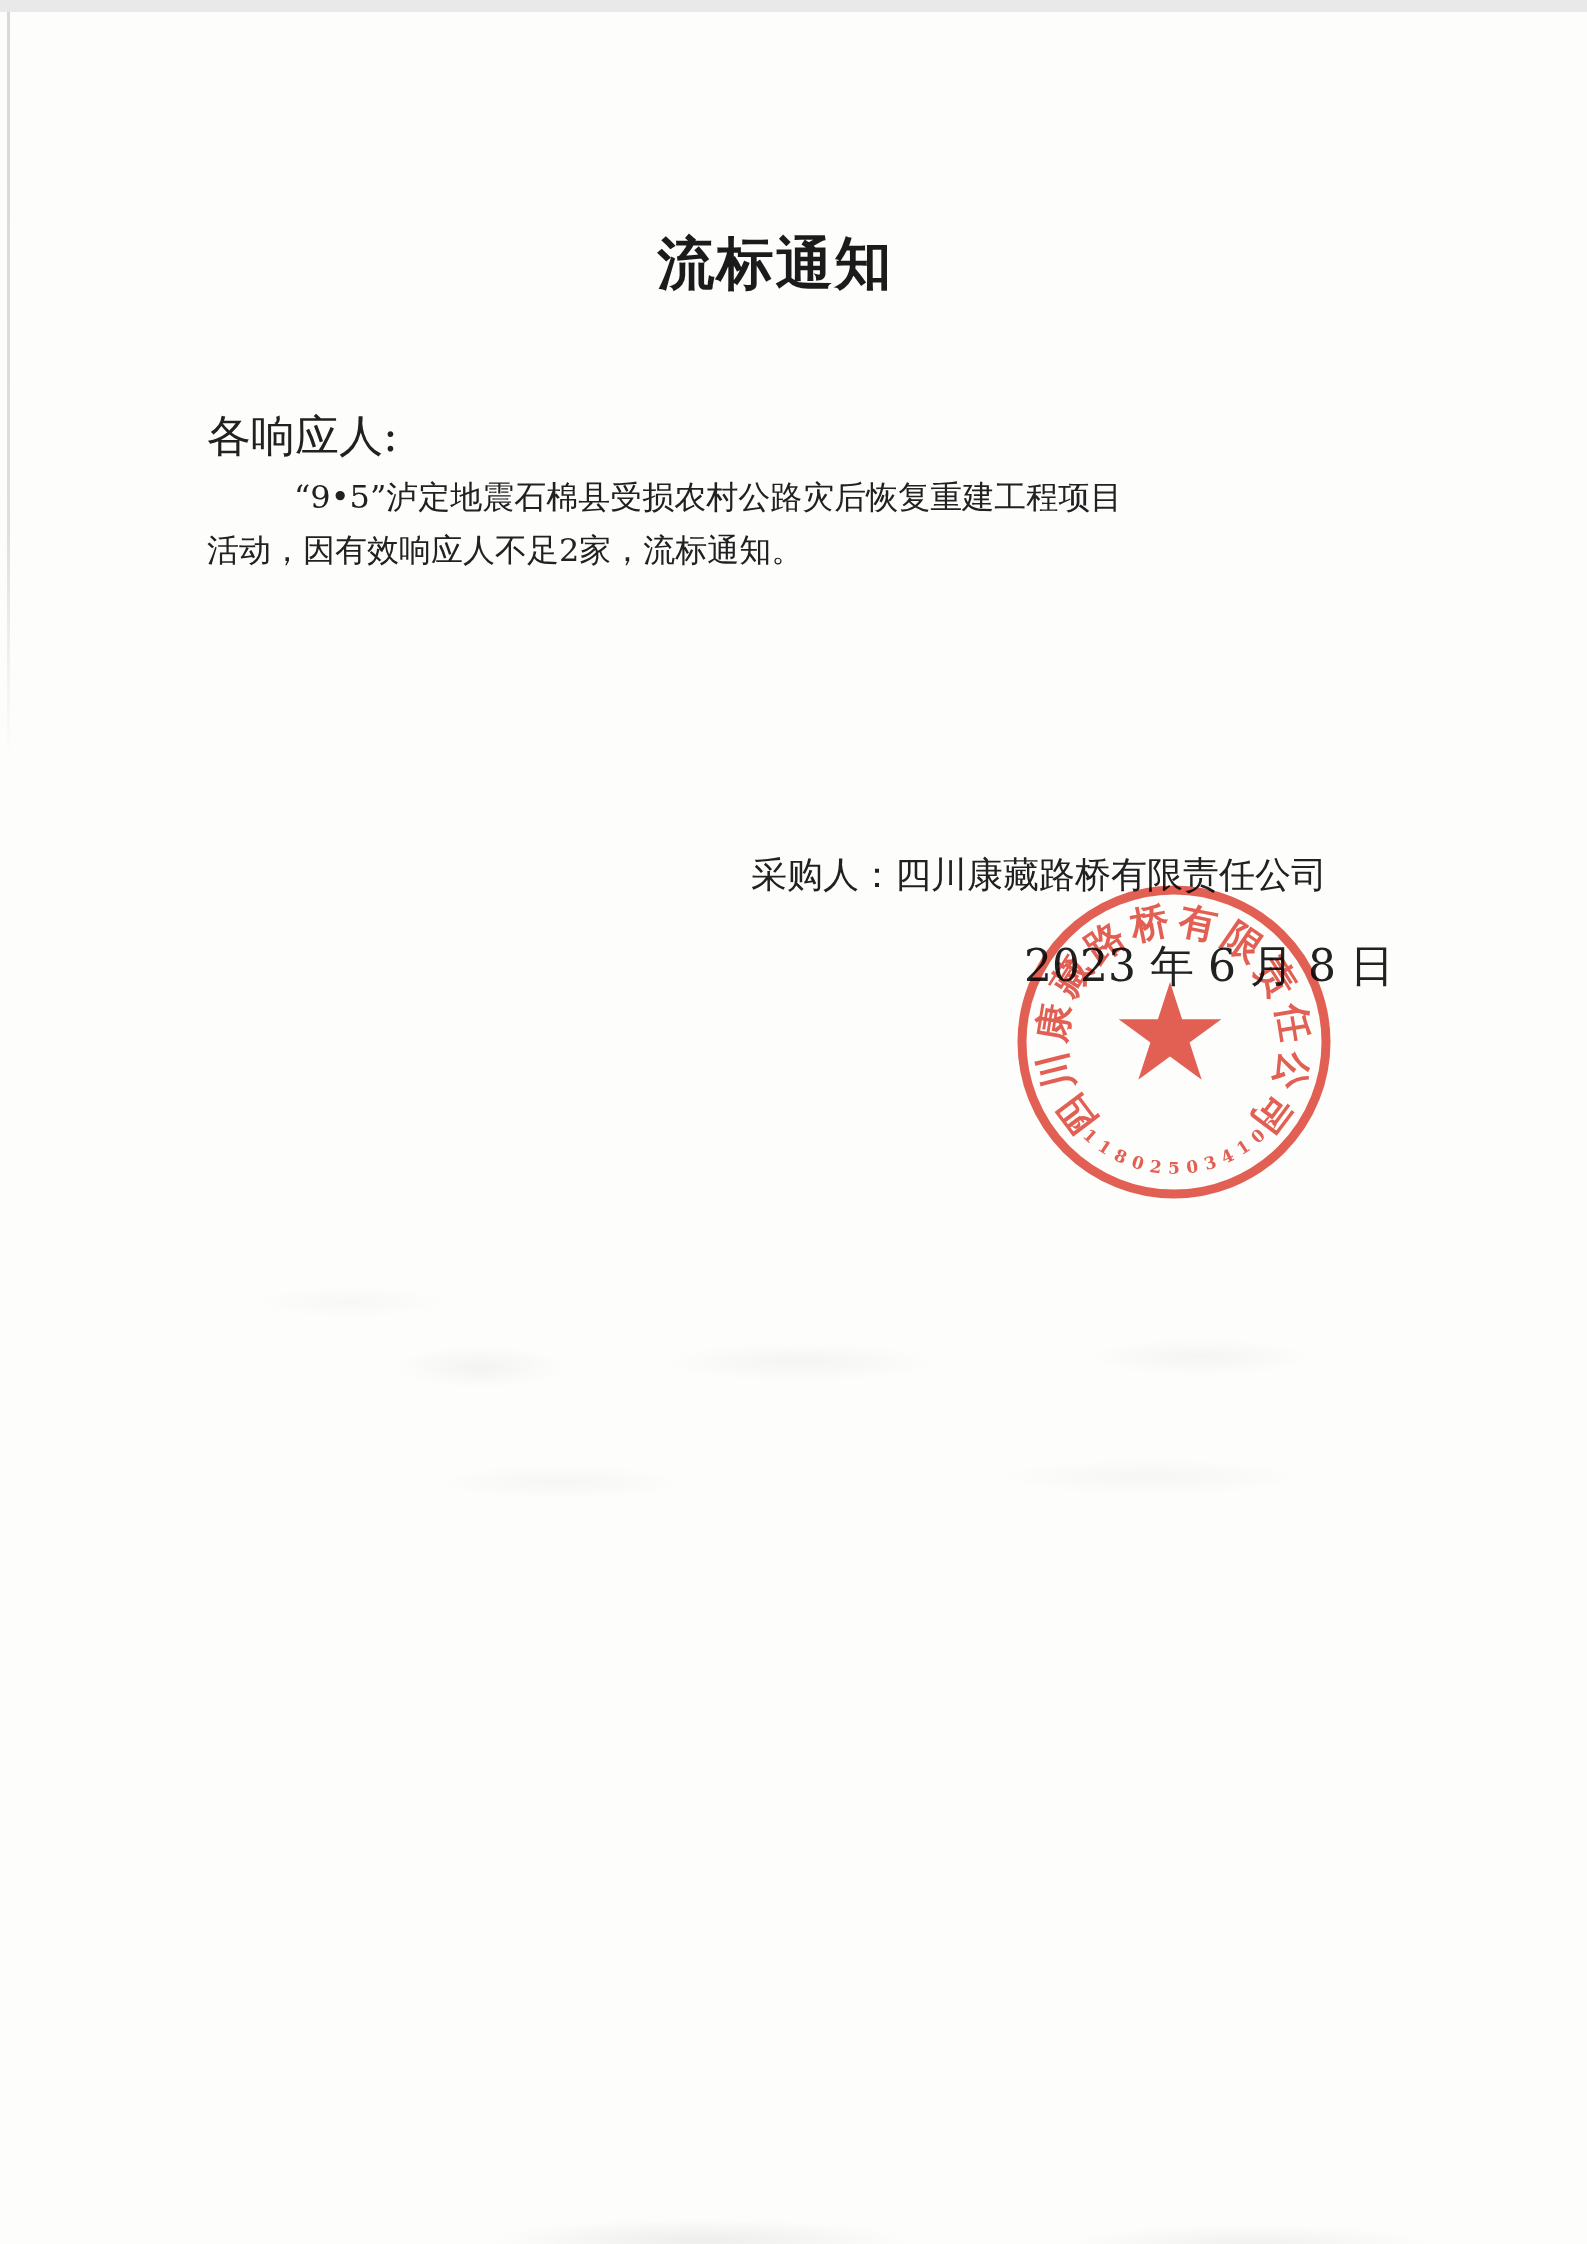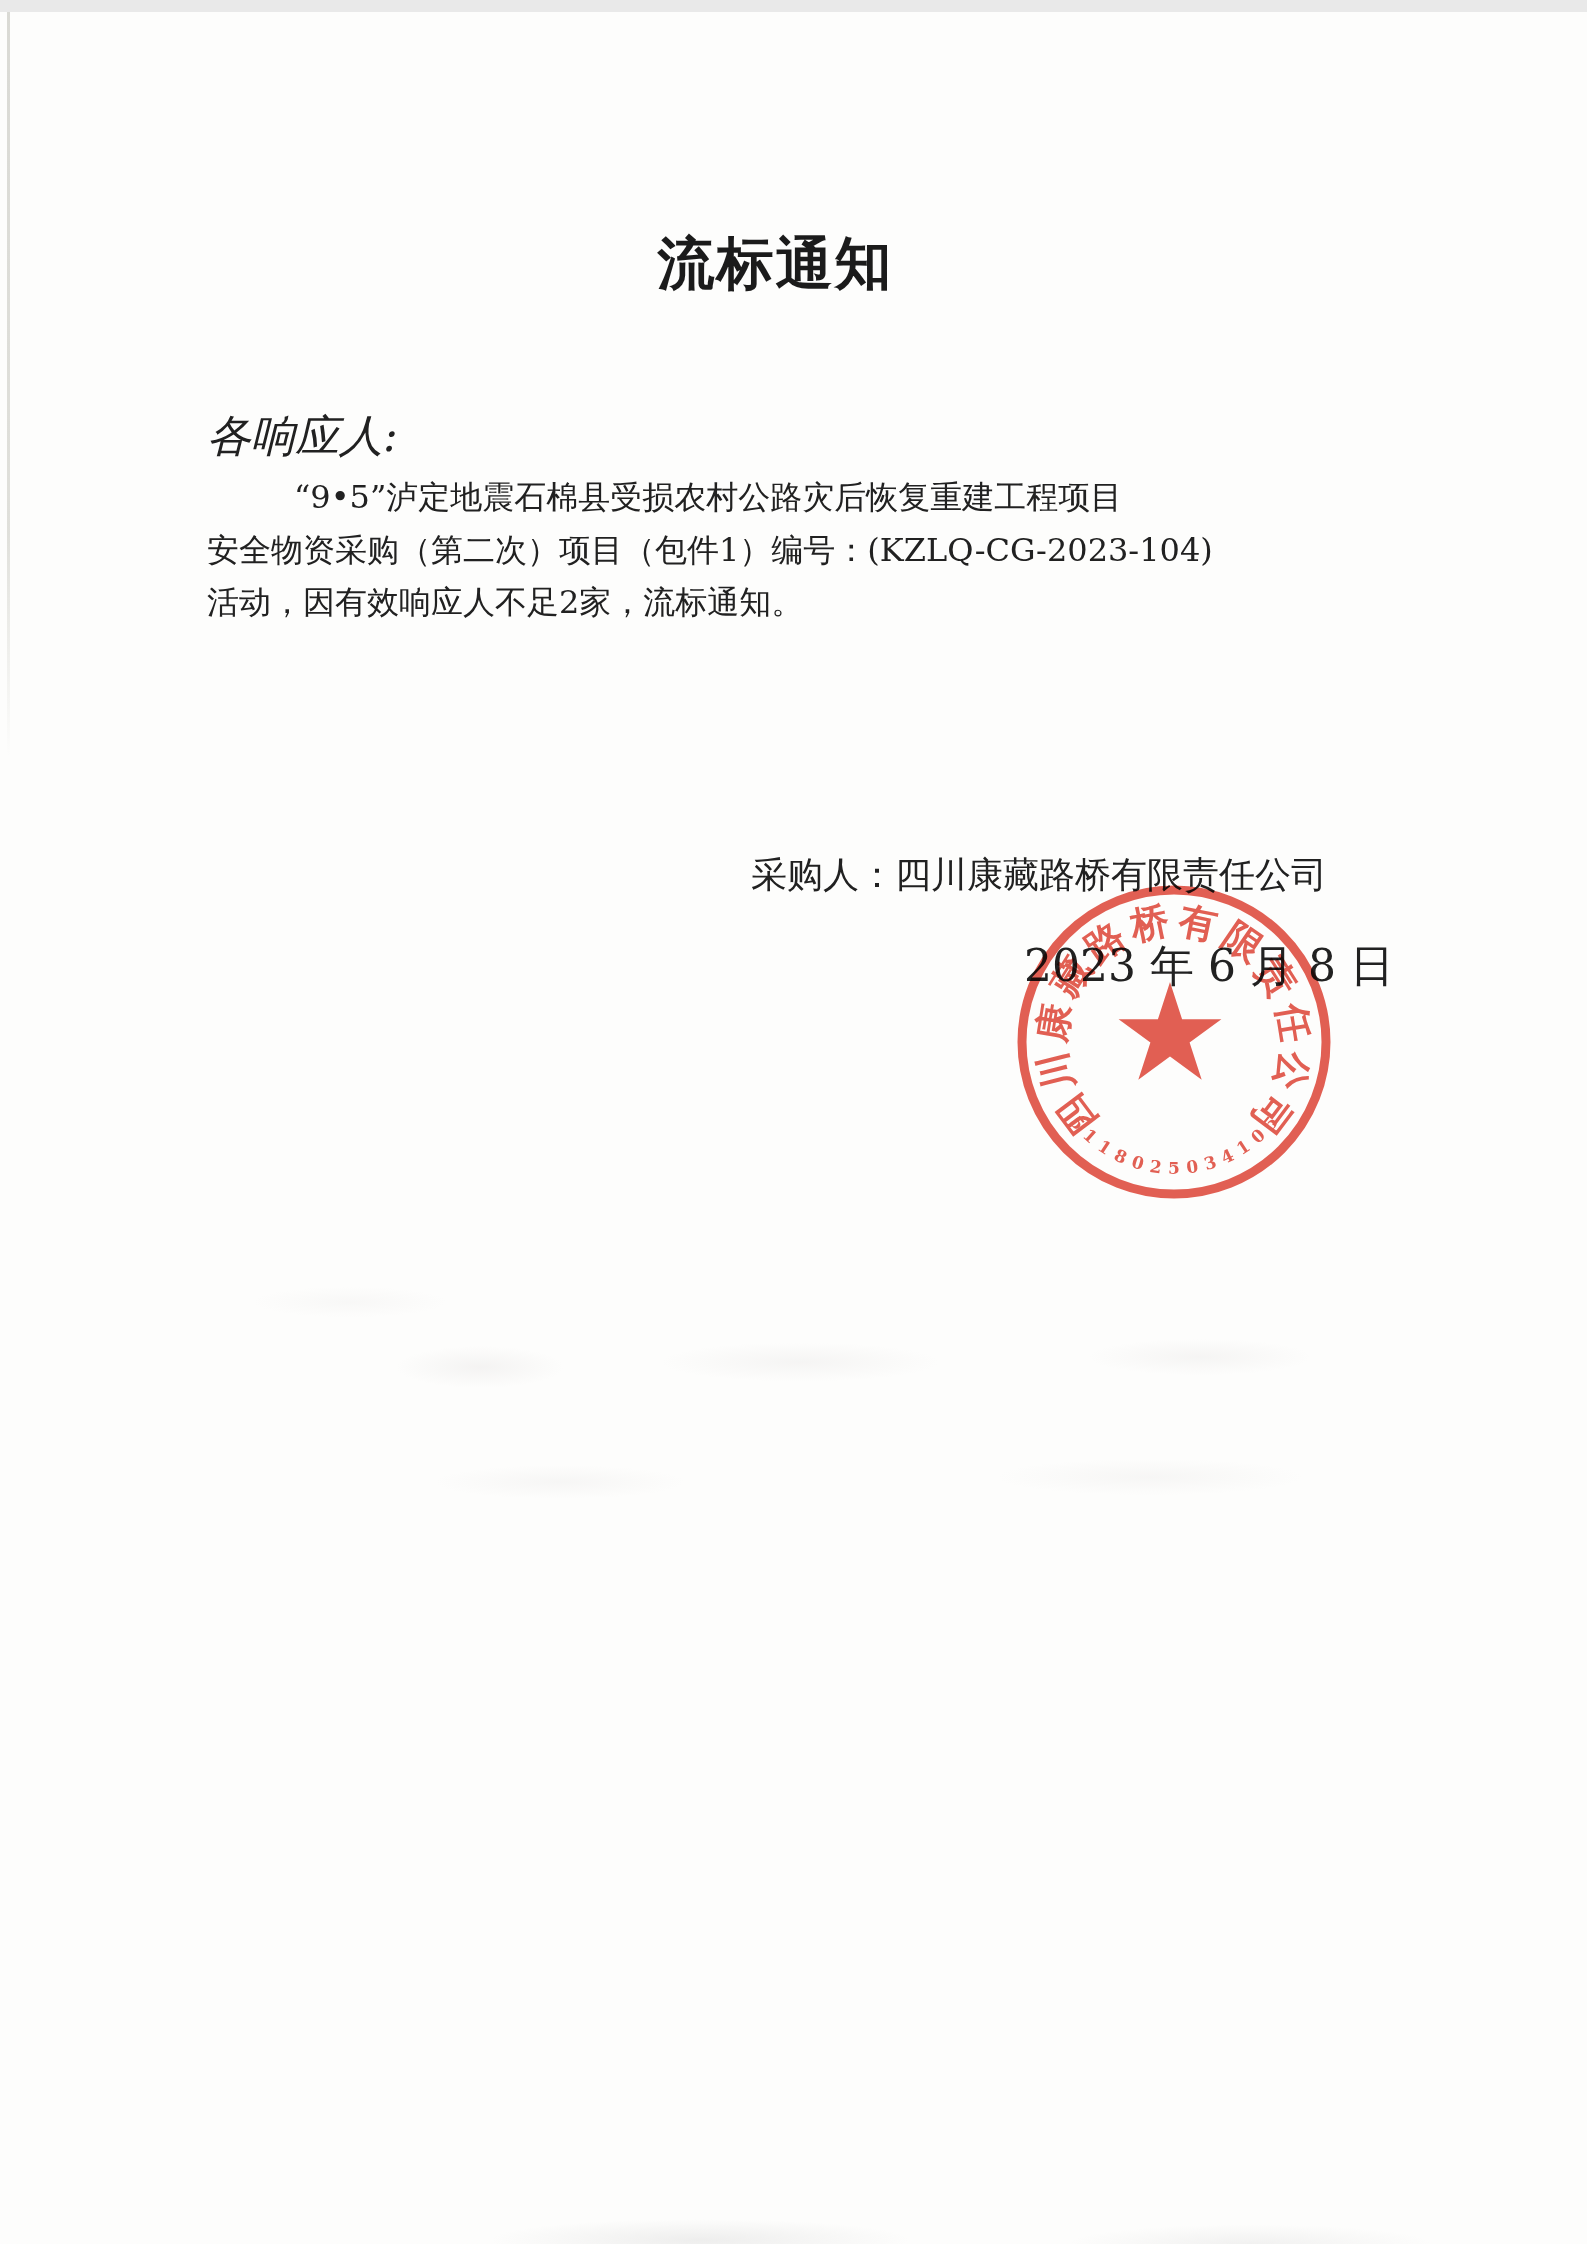--- a/index.html
+++ b/index.html
@@ -44,21 +44,20 @@
     font-size: 57px;
     font-weight: 700;
     letter-spacing: 2px;
     color: #1b1b1b;
   }
   .salutation {
     position: absolute;
     left: 207px; top: 395px;
     font-size: 44px;
     white-space: nowrap;
-    font-style: italic;
   }
   .paragraph {
     position: absolute;
     left: 207px; top: 459px;
     width: 1270px;
     font-size: 32px;
     line-height: 52.5px;
   }
   .paragraph .line { white-space: nowrap; }
   .paragraph .indent { text-indent: 87px; }
@@ -94,21 +93,20 @@
 
   <div class="scan-line"></div>
   <div class="smudges"></div>
 
   <h1 class="title">流标通知</h1>
 
   <div class="salutation">各响应人:</div>
 
   <div class="paragraph">
     <div class="line indent">“9•5”泸定地震石棉县受损农村公路灾后恢复重建工程项目</div>
-    <div class="line">安全物资采购（第二次）项目（包件1）编号：(KZLQ-CG-2023-104)</div>
     <div class="line">活动，因有效响应人不足2家，流标通知。</div>
   </div>
 
   <div class="purchaser">采购人：四川康藏路桥有限责任公司</div>
 
   <div class="date">2023 年 6 月 8 日</div>
 
   <svg class="stamp" viewBox="-170 -170 340 340" width="340" height="340" xmlns="http://www.w3.org/2000/svg">
     <g fill="#e04a3c">
       <circle cx="0" cy="0" r="152" fill="none" stroke-width="9" stroke="#e04a3c"></circle>

